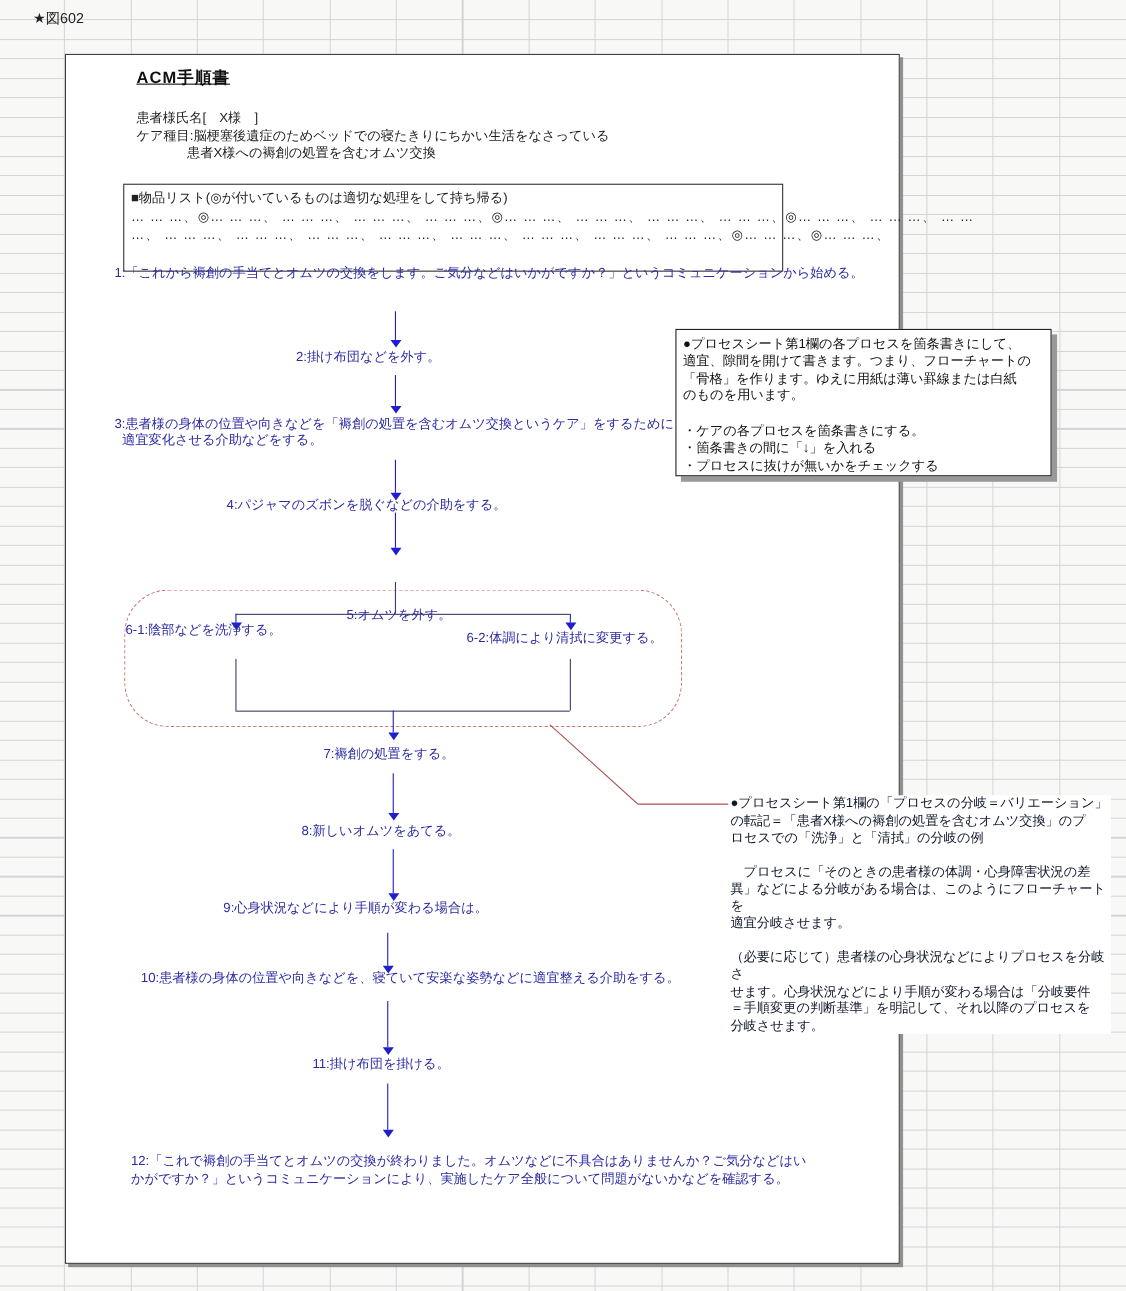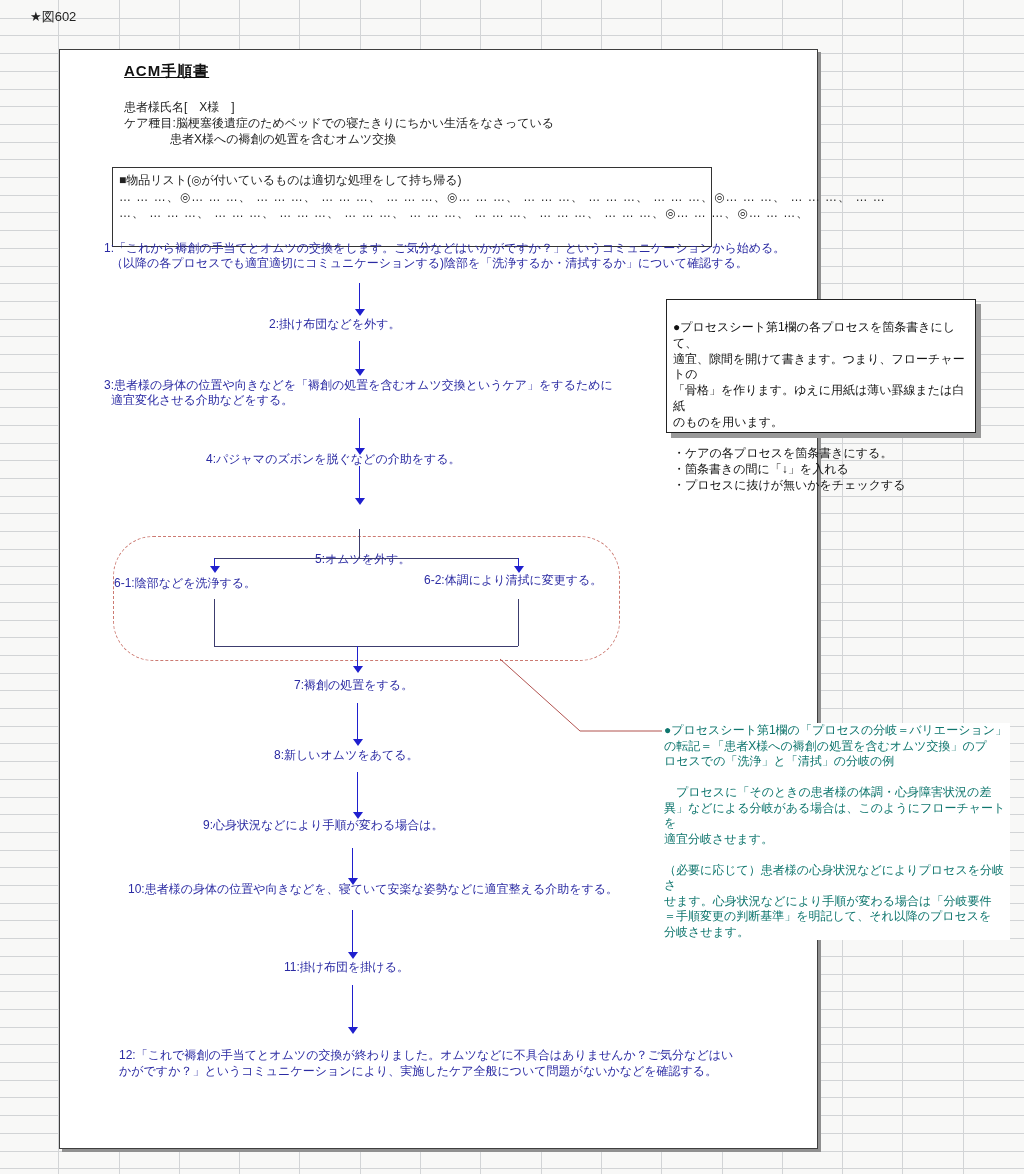--- a/index.html
+++ b/index.html
@@ -16,25 +16,25 @@
     border:1px solid #3f3f3f;box-shadow:3px 3px 0 #909090;}
   .doc-title{font-size:15px;font-weight:bold;text-decoration:underline;letter-spacing:1px;color:#111;}
   .items-box{position:absolute;left:52px;top:117px;width:600px;height:80px;border:1px solid #333;background:#fff;box-sizing:border-box;}
   .varrow{position:absolute;width:0;border-left:1px solid #1f1fce;}
   .varrow::after{content:'';position:absolute;left:-5px;bottom:-7px;width:0;height:0;
     border-left:5px solid transparent;border-right:5px solid transparent;border-top:7px solid #1f1fce;}
   .vline{position:absolute;width:0;border-left:1px solid #3c3c6e;}
   .hline{position:absolute;height:0;border-top:1px solid #3c3c6e;}
   .dashed-box{position:absolute;left:53px;top:486px;width:505px;height:123px;
     border:1px dashed #cc7a72;border-radius:40px;}
-  .note-box{position:absolute;left:666px;top:299px;width:310px;height:134px;background:#fff;
-    border:1px solid #222;box-shadow:5px 5px 0 #999;box-sizing:border-box;padding:20px 6px;}
+  .note-box{position:absolute;left:614px;top:299px;width:342px;height:134px;background:#fff;
+    border:1px solid #222;box-shadow:5px 5px 0 #999;box-sizing:border-box;padding:5px 6px;}
   .note{white-space:pre-line;font-size:12px;line-height:15.8px;color:#111;}
   .red-note{position:absolute;left:664px;top:723px;width:346px;background:#fff;
-    white-space:pre-line;font-size:12px;line-height:15.5px;color:#0f766e;}
+    white-space:pre-line;font-size:12px;line-height:15.5px;color:#0f172a;}
   .leader{position:absolute;left:0;top:0;pointer-events:none;}
   .items-line{letter-spacing:1px;color:#222;}
 </style>
 </head>
 <body>
 
 <div id="stage">
   <div class="grid"></div>
 
   <div class="t" style="left:30px;top:10px;font-size:13px;">★図602</div>
@@ -45,42 +45,41 @@
     <div class="t" style="left:64px;top:66px;">ケア種目:脳梗塞後遺症のためベッドでの寝たきりにちかい生活をなさっている</div>
     <div class="t" style="left:110px;top:82px;">患者X様への褥創の処置を含むオムツ交換</div>
 
     <div class="items-box">
       <div class="t" style="left:6px;top:5px;">■物品リスト(◎が付いているものは適切な処理をして持ち帰る)</div>
       <div class="t items-line" style="left:6px;top:22px;">… … …、◎… … …、 … … …、 … … …、 … … …、◎… … …、 … … …、 … … …、 … … …、◎… … …、 … … …、 … …</div>
       <div class="t items-line" style="left:6px;top:38px;">…、 … … …、 … … …、 … … …、 … … …、 … … …、 … … …、 … … …、 … … …、◎… … …、◎… … …、</div>
     </div>
 
     <div class="t blue" style="left:44px;top:191px;">1:「これから褥創の手当てとオムツの交換をします。ご気分などはいかがですか？」というコミュニケーションから始める。</div>
-    <div class="t blue" style="left:51px;top:206px;">（以降の各プロセスでも適宜適切にコミュニケーションする)陰部を「洗浄するか・清拭するか」について確認する。</div>
     <div class="varrow" style="left:299px;top:233px;height:26px;"></div>
 
     <div class="t blue" style="left:209px;top:267px;">2:掛け布団などを外す。</div>
     <div class="varrow" style="left:299px;top:291px;height:28px;"></div>
 
     <div class="t blue" style="left:44px;top:328px;">3:患者様の身体の位置や向きなどを「褥創の処置を含むオムツ交換というケア」をするために</div>
     <div class="t blue" style="left:51px;top:343px;">適宜変化させる介助などをする。</div>
     <div class="varrow" style="left:299px;top:368px;height:30px;"></div>
 
     <div class="t blue" style="left:146px;top:402px;">4:パジャマのズボンを脱ぐなどの介助をする。</div>
     <div class="varrow" style="left:299px;top:416px;height:32px;"></div>
 
     <div class="t blue" style="left:255px;top:462px;margin-top:40px;">5:オムツを外す。</div>
 
     <div class="dashed-box"></div>
     <div class="vline" style="left:299px;top:479px;height:29px;"></div>
     <div class="hline" style="left:154px;top:508px;width:304px;"></div>
     <div class="varrow" style="left:154px;top:508px;height:8px;"></div>
     <div class="varrow" style="left:458px;top:508px;height:8px;"></div>
 
-    <div class="t blue" style="left:54px;top:526px;">6-1:陰部などを洗浄する。</div>
+    <div class="t blue" style="left:54px;top:515px;">6-1:陰部などを洗浄する。</div>
     <div class="t blue" style="left:364px;top:523px;">6-2:体調により清拭に変更する。</div>
 
     <div class="vline" style="left:154px;top:549px;height:47px;"></div>
     <div class="vline" style="left:458px;top:549px;height:47px;"></div>
     <div class="hline" style="left:154px;top:596px;width:304px;"></div>
     <div class="varrow" style="left:297px;top:596px;height:20px;"></div>
 
     <div class="t blue" style="left:234px;top:628px;">7:褥創の処置をする。</div>
     <div class="varrow" style="left:297px;top:653px;height:36px;"></div>
 

